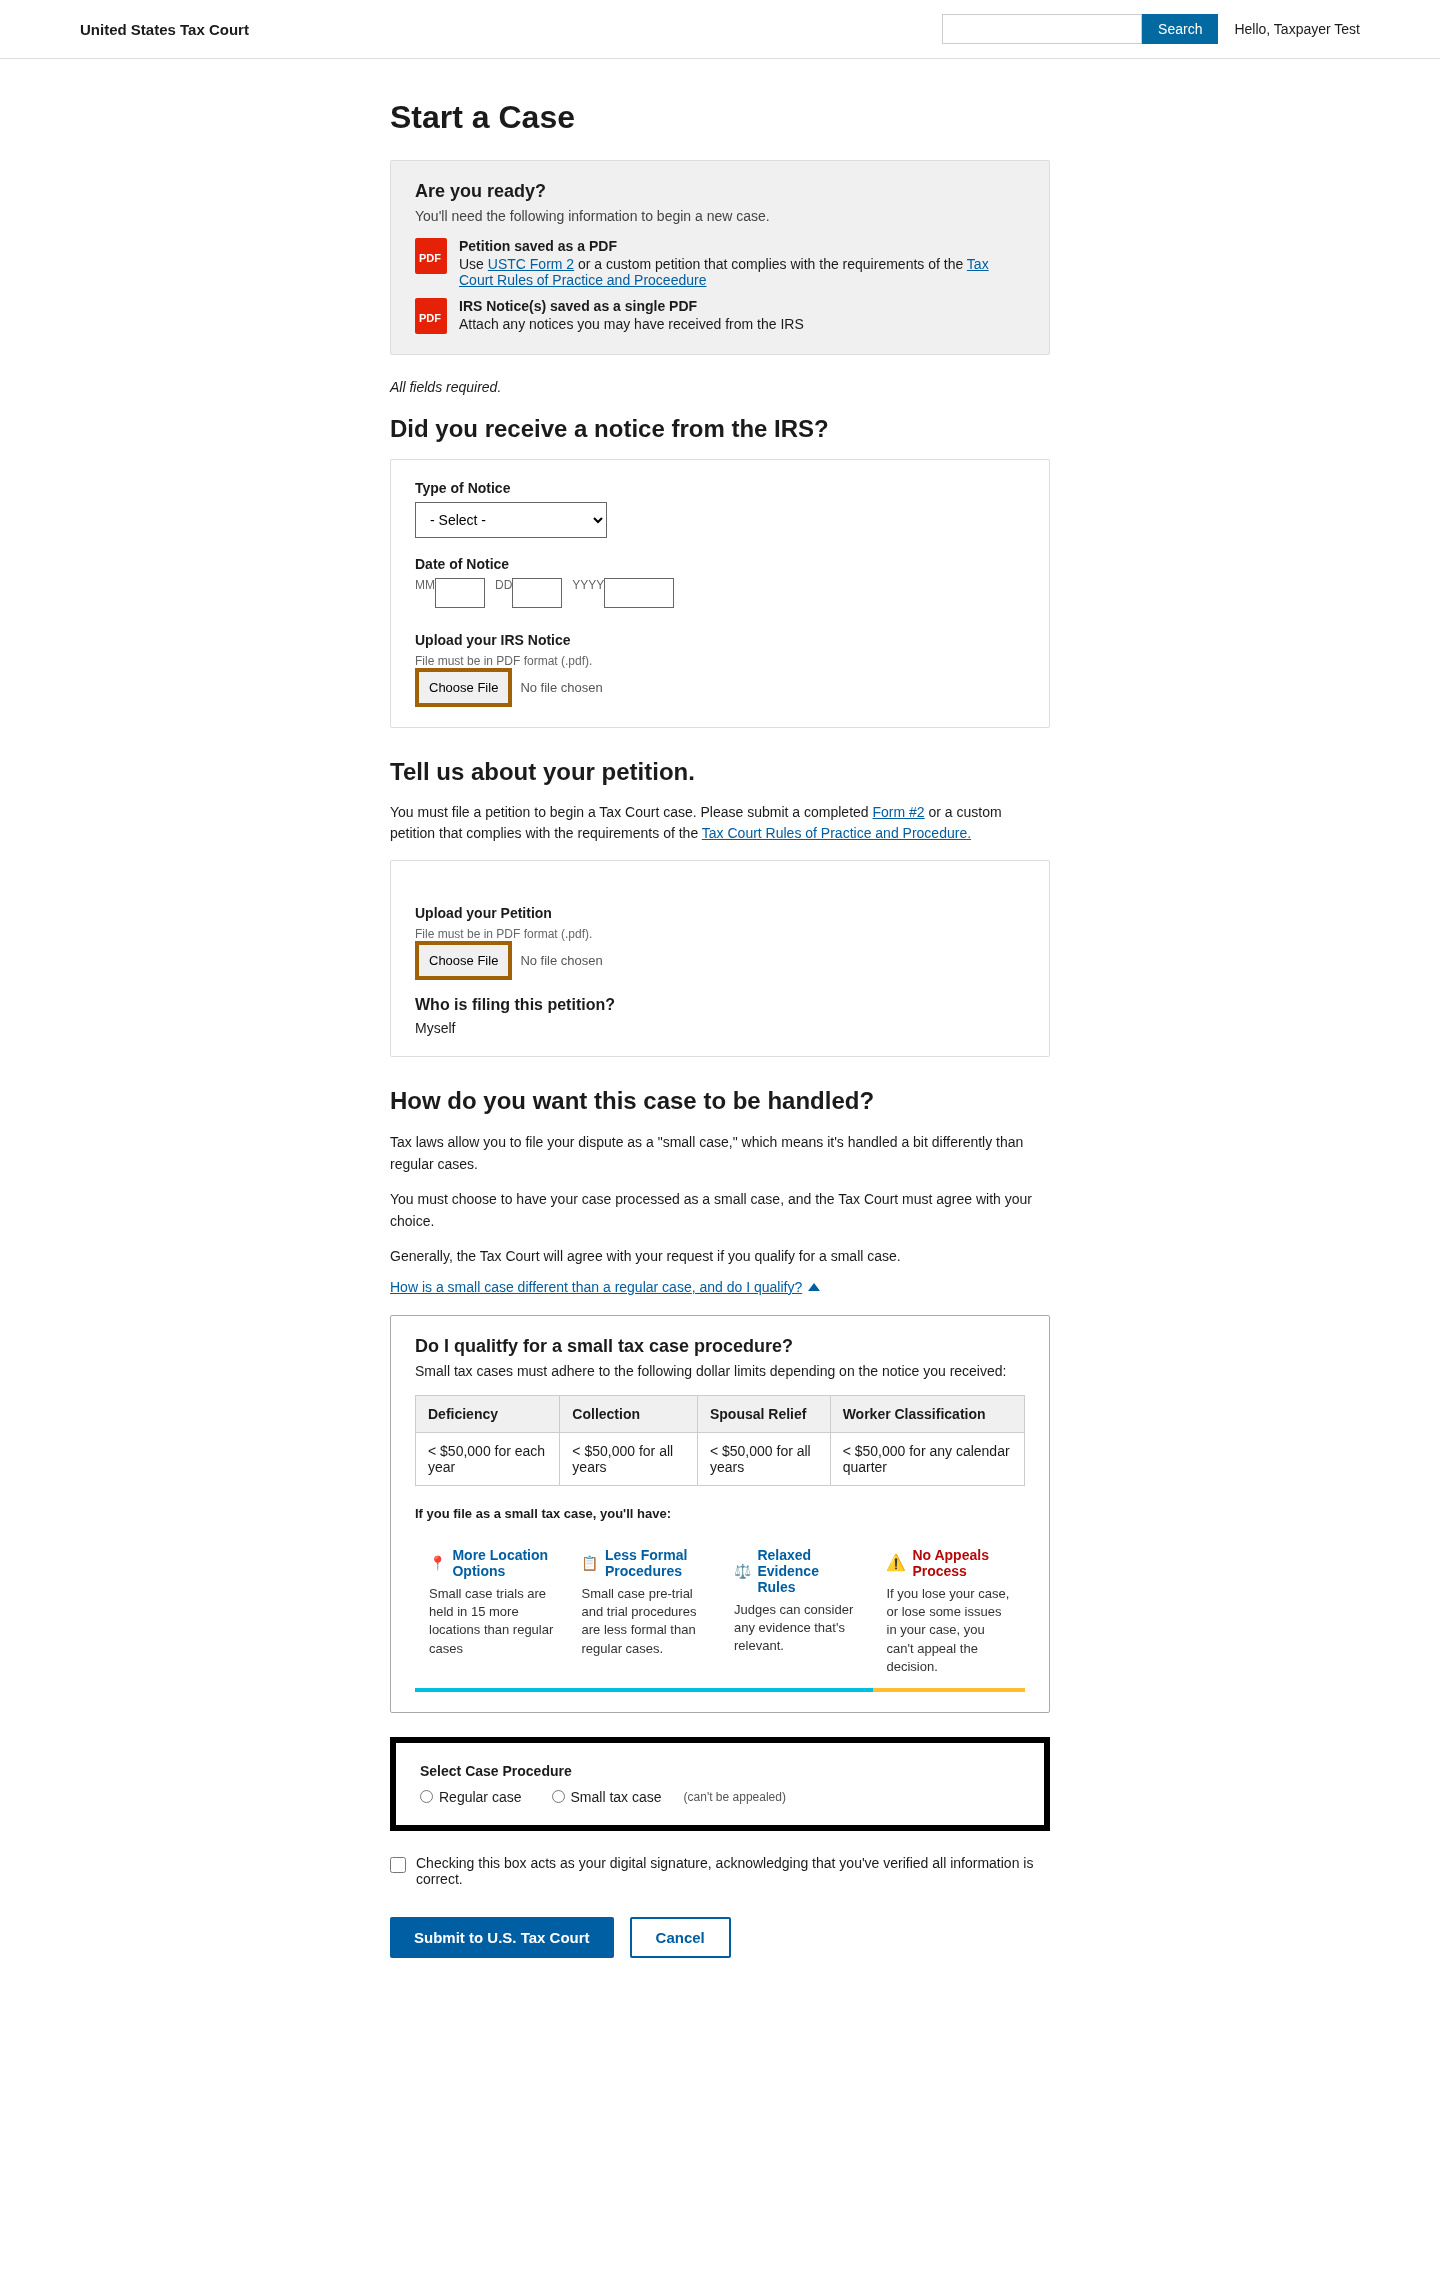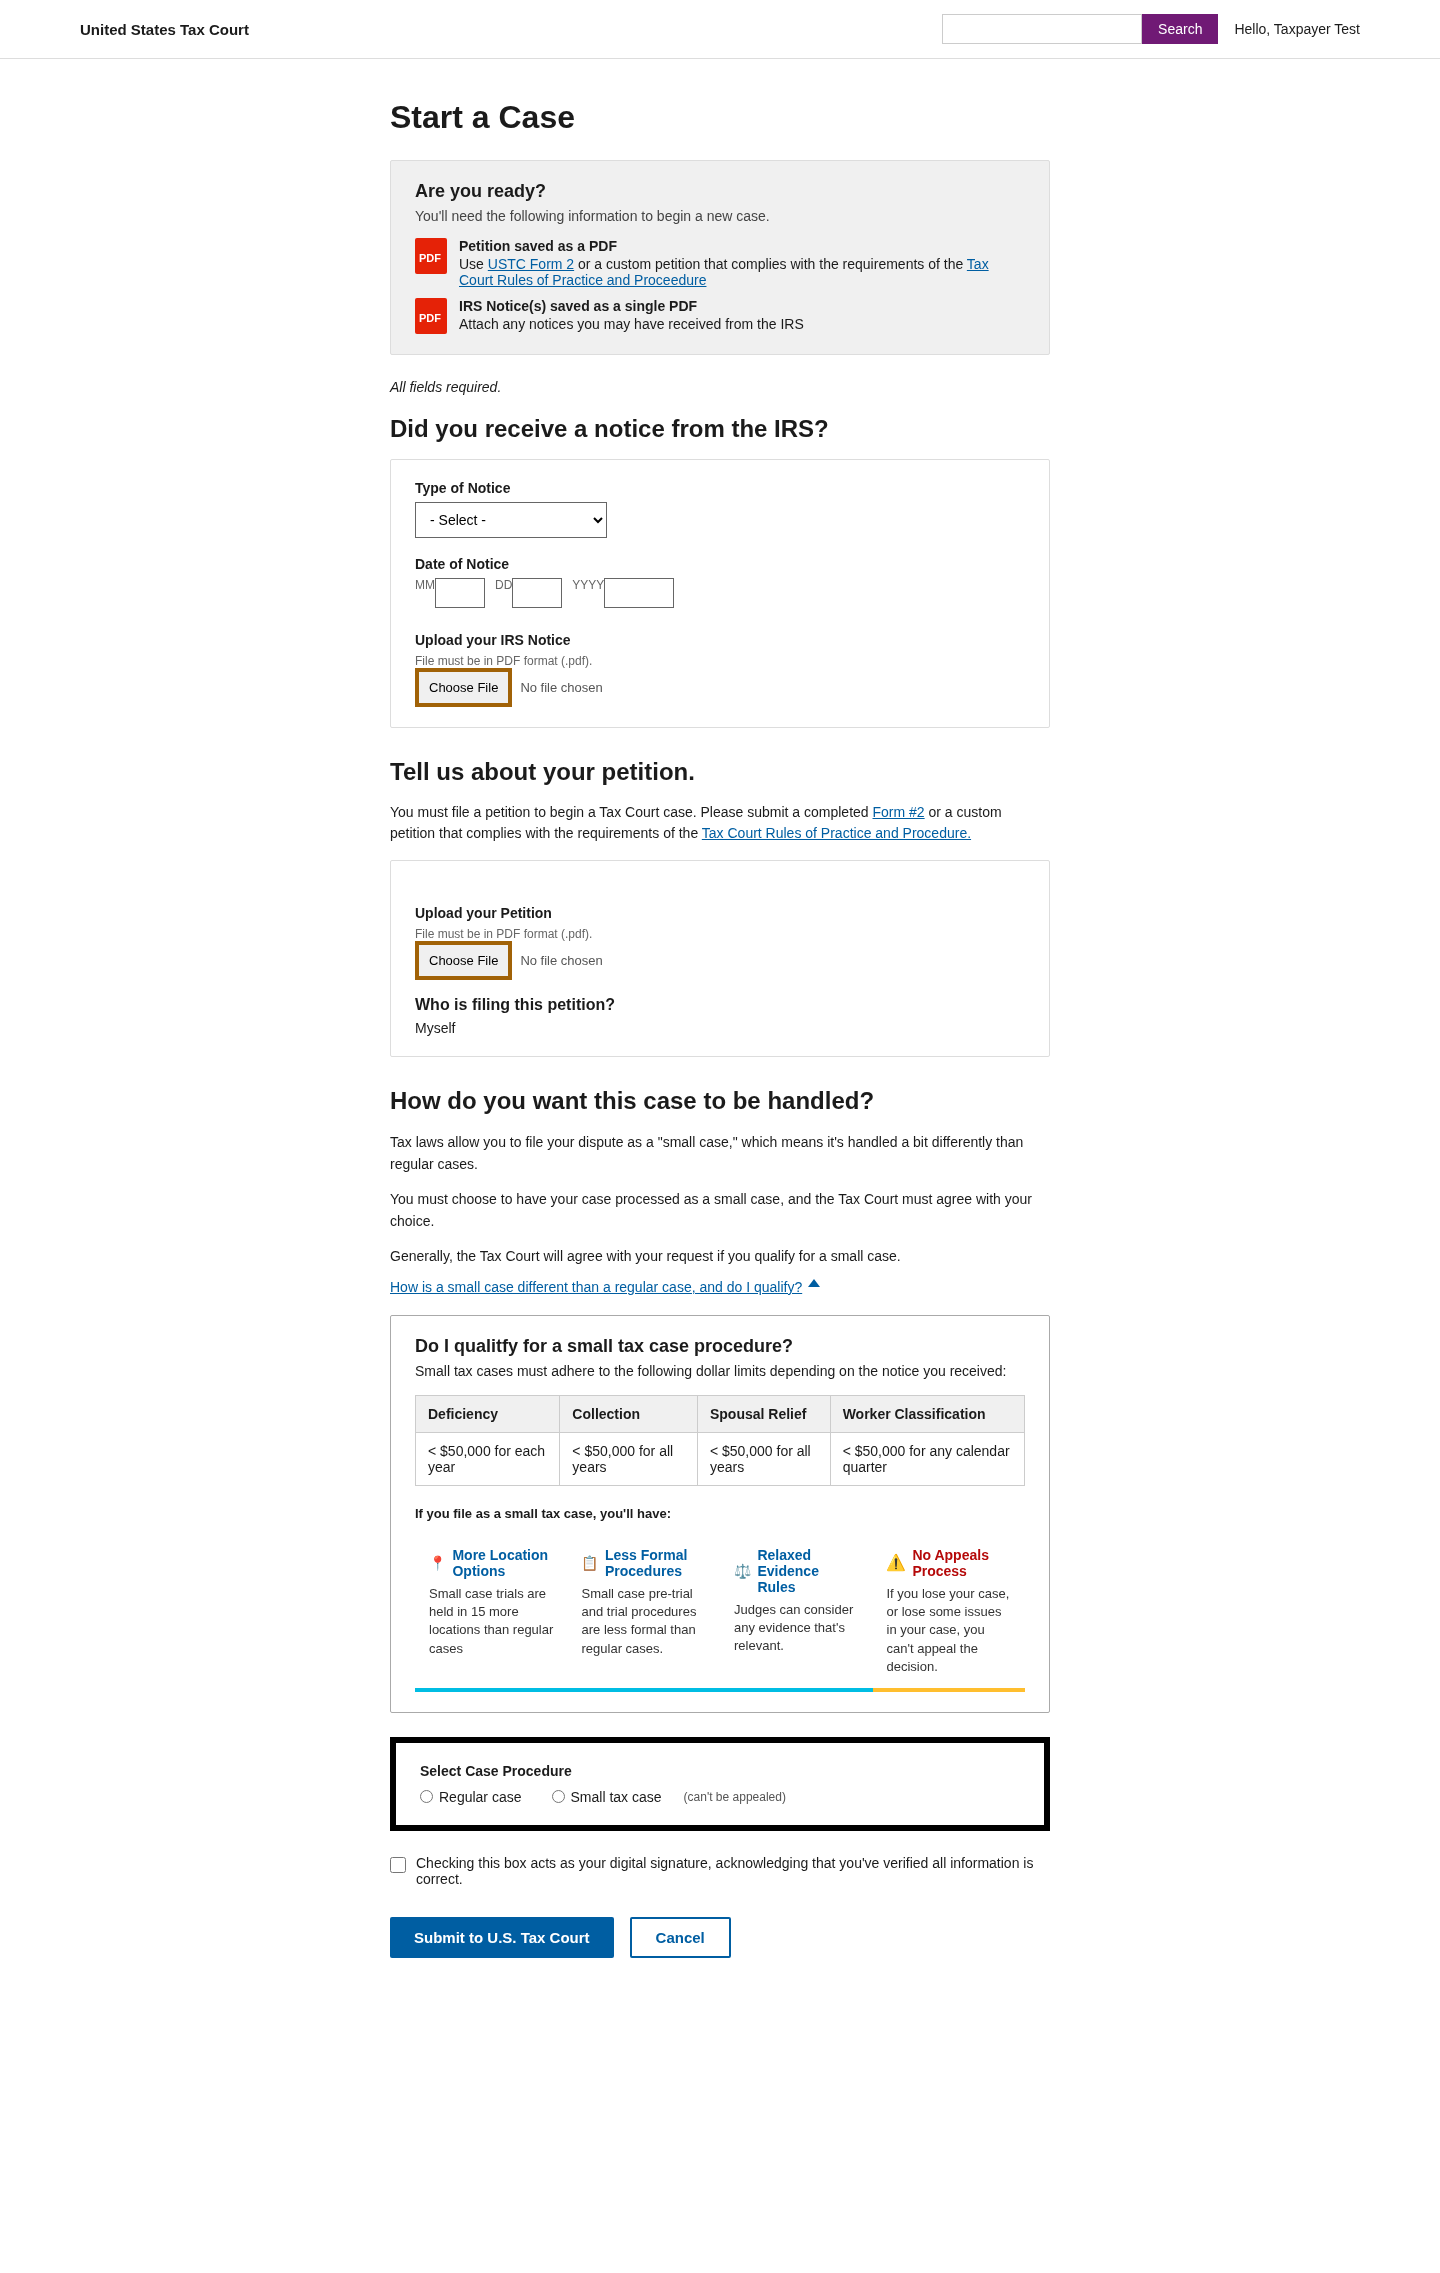--- a/index.html
+++ b/index.html
@@ -4,21 +4,21 @@
   <style>
     * { box-sizing: border-box; margin: 0; padding: 0; }
     body { font-family: -apple-system, BlinkMacSystemFont, 'Segoe UI', Arial, sans-serif; font-size: 14px; color: #1b1b1b; background: #fff; }
 
     
     .header { display: flex; align-items: center; justify-content: space-between; padding: 14px 80px; border-bottom: 1px solid #ddd; }
     .header-logo { font-weight: 700; font-size: 15px; }
     .header-right { display: flex; align-items: center; gap: 16px; }
     .search-bar { display: flex; align-items: center; }
     .search-input { border: 1px solid #ccc; padding: 6px 10px; width: 200px; font-size: 14px; outline: none; }
-    .search-btn { background: #701a75; color: #fff; border: none; padding: 7px 16px; font-size: 14px; cursor: pointer; }
+    .search-btn { background: #0369a1; color: #fff; border: none; padding: 7px 16px; font-size: 14px; cursor: pointer; }
     .header-greeting { font-size: 14px; color: #1b1b1b; }
 
     
     .main { max-width: 820px; margin: 0 auto; padding: 40px 80px; }
     .page-title { font-size: 32px; font-weight: 700; margin-bottom: 24px; }
 
     
     .info-box { background: #f0f0f0; border: 1px solid #ddd; padding: 20px 24px; margin-bottom: 24px; border-radius: 2px; }
     .info-box h3 { font-size: 18px; font-weight: 700; margin-bottom: 6px; }
     .info-box p { font-size: 14px; color: #444; margin-bottom: 14px; }
@@ -52,21 +52,21 @@
     .choose-file-btn { border: 4px solid #a16207; background: #f0f0f0; padding: 8px 10px; font-size: 13px; cursor: pointer; }
     .no-file-text { font-size: 13px; color: #555; }
 
     .petition-intro { font-size: 14px; margin-bottom: 16px; line-height: 1.5; }
     .who-filing { margin-top: 16px; }
     .who-filing-label { font-size: 16px; font-weight: 700; margin-bottom: 6px; }
     .who-filing-value { font-size: 14px; }
 
     
     .handling-intro { font-size: 14px; line-height: 1.6; margin-bottom: 12px; }
-    .accordion-link { color: #005ea2; text-decoration: underline; cursor: pointer; font-size: 14px; display: flex; gap: 6px; margin-bottom: 20px; }
+    .accordion-link { color: #005ea2; text-decoration: underline; cursor: pointer; font-size: 14px; display: flex; align-items: center; gap: 6px; margin-bottom: 20px; }
     .triangle-up { width: 0; height: 0; border-left: 6px solid transparent; border-right: 6px solid transparent; border-bottom: 8px solid #005ea2; display: inline-block; }
 
     
     .small-case-box { border: 1px solid #aaa; padding: 20px 24px; margin-bottom: 24px; border-radius: 2px; }
     .small-case-title { font-size: 18px; font-weight: 700; margin-bottom: 6px; }
     .small-case-desc { font-size: 14px; margin-bottom: 16px; }
 
     
     .limits-table { width: 100%; border-collapse: collapse; margin-bottom: 20px; }
     .limits-table th { background: #f0f0f0; border: 1px solid #ccc; padding: 10px 12px; font-size: 14px; font-weight: 600; text-align: left; }

